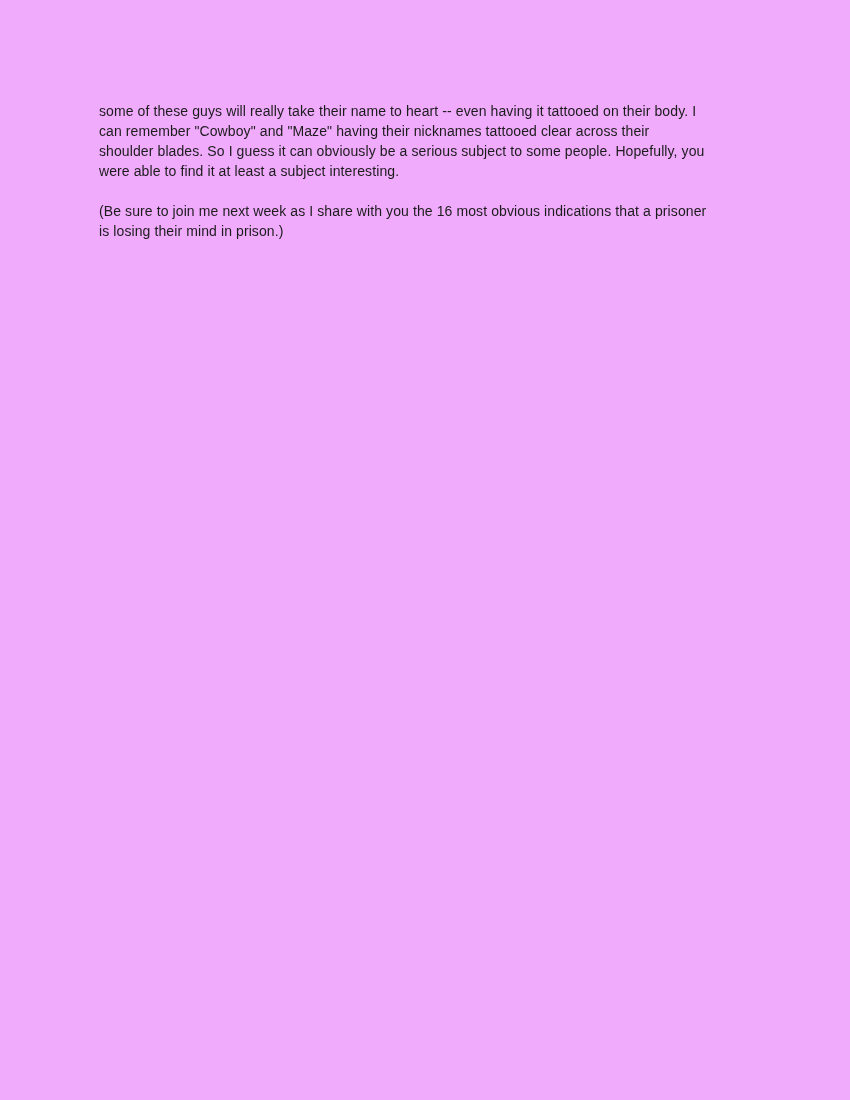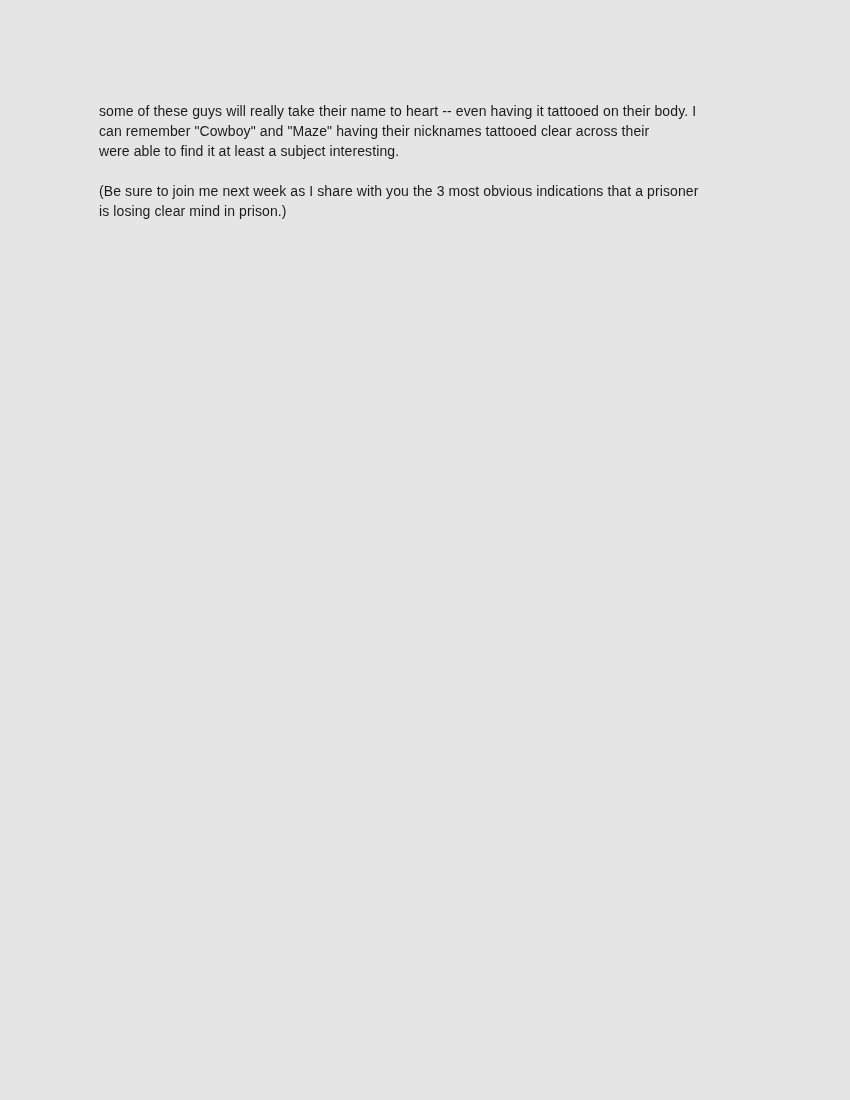--- a/index.html
+++ b/index.html
@@ -10,21 +10,21 @@
     width: 850px;
     height: 1100px;
     background: #ffffff;
     overflow: hidden;
     font-family: "Liberation Sans", "DejaVu Sans", sans-serif;
   }
   .page {
     position: relative;
     width: 850px;
     height: 1100px;
-    background: #e5e5e5;
+    background: #f0abfc;
   }
   .text-block {
     position: absolute;
     left: 99px;
     top: 101px;
     width: 700px;
     color: #1c1c1c;
     font-size: 14px;
     line-height: 20px;
     font-weight: 400;
@@ -38,20 +38,21 @@
   }
 </style>
 </head>
 <body>
 
 <div class="page">
   <div class="text-block">
     <div class="paragraph">
       <div class="text-line">some of these guys will really take their name to heart -- even having it tattooed on their body. I</div>
       <div class="text-line">can remember "Cowboy" and "Maze" having their nicknames tattooed clear across their</div>
+      <div class="text-line">shoulder blades. So I guess it can obviously be a serious subject to some people. Hopefully, you</div>
       <div class="text-line">were able to find it at least a subject interesting.</div>
     </div>
     <div class="paragraph">
-      <div class="text-line">(Be sure to join me next week as I share with you the 3 most obvious indications that a prisoner</div>
-      <div class="text-line">is losing clear mind in prison.)</div>
+      <div class="text-line">(Be sure to join me next week as I share with you the 16 most obvious indications that a prisoner</div>
+      <div class="text-line">is losing their mind in prison.)</div>
     </div>
   </div>
 </div>
 
 </body></html>

